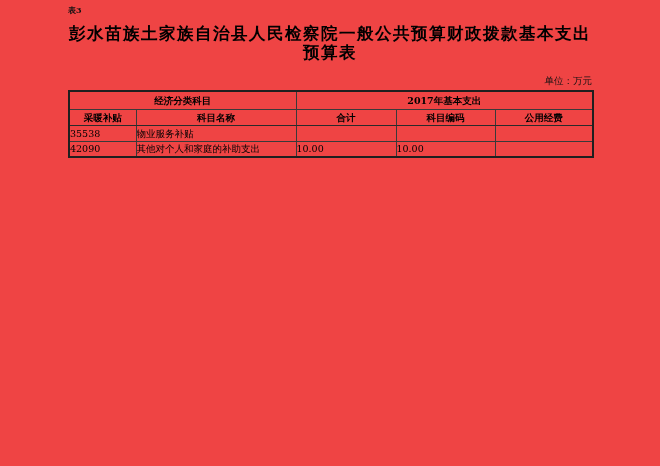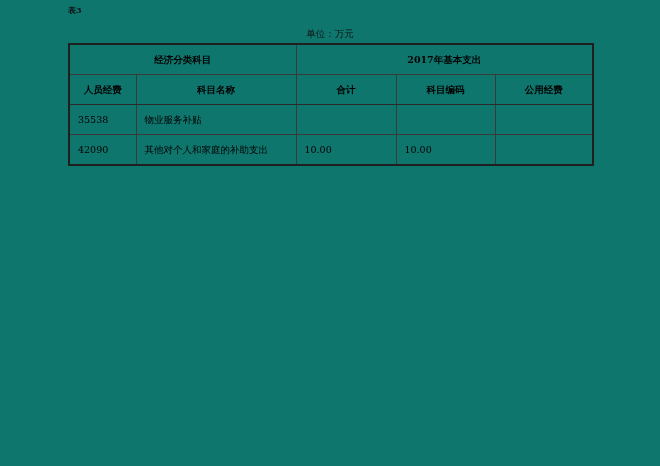--- a/index.html
+++ b/index.html
@@ -11,21 +11,21 @@
     width: 660px;
     height: 466px;
     overflow: hidden;
     font-family: "DejaVu Serif", "Liberation Serif", serif;
     color: #000000;
   }
   .page {
     position: relative;
     width: 660px;
     height: 466px;
-    background: #0f766e;
+    background: #ef4444;
   }
   .content {
     position: absolute;
     left: 68px;
     top: 0;
     width: 524px;
   }
   .table-tag {
     margin-top: 5px;
     font-size: 8px;
@@ -39,35 +39,35 @@
     font-weight: bold;
     line-height: 19px;
     text-align: center;
     letter-spacing: 1.5px;
     color: #000;
   }
   .unit-label {
     margin-top: 13px;
     font-size: 9.5px;
     line-height: 12px;
-    text-align: center;
+    text-align: right;
     color: #111;
   }
   table.budget-table {
     margin-top: 3px;
     border-collapse: collapse;
     table-layout: fixed;
     width: 524px;
     border: 2px solid #1f1f1f;
     font-size: 9.5px;
   }
   table.budget-table th,
   table.budget-table td {
     border: 1px solid #3a3a3a;
-    padding: 8px;
+    padding: 0;
     overflow: hidden;
     white-space: nowrap;
     line-height: 13px;
   }
   table.budget-table thead tr.group-row { height: 18px; }
   table.budget-table thead tr.col-row  { height: 16px; }
   table.budget-table tbody tr          { height: 16px; }
   table.budget-table th {
     font-weight: bold;
     text-align: center;
@@ -81,38 +81,42 @@
   td.c-num  { text-align: left; padding-right: 3px; }
 </style>
 </head>
 <body>
 
 <div class="page">
   <div class="content">
 
     <div class="table-tag">表3</div>
 
+    <h1 class="doc-title">
+      <span>彭水苗族土家族自治县人民检察院一般公共预算财政拨款基本支出</span><br>
+      <span>预算表</span>
+    </h1>
 
     <div class="unit-label">单位：万元</div>
 
     <table class="budget-table">
       <colgroup>
         <col style="width:67px">
         <col style="width:160px">
         <col style="width:100px">
         <col style="width:99px">
         <col style="width:98px">
       </colgroup>
       <thead>
         <tr class="group-row">
           <th colspan="2">经济分类科目</th>
           <th colspan="3">2017年基本支出</th>
         </tr>
         <tr class="col-row">
-          <th>人员经费</th>
+          <th>采暖补贴</th>
           <th>科目名称</th>
           <th>合计</th>
           <th>科目编码</th>
           <th>公用经费</th>
         </tr>
       </thead>
       <tbody>
         <tr>
           <td class="c-code">35538</td>
           <td class="c-name">物业服务补贴</td>

